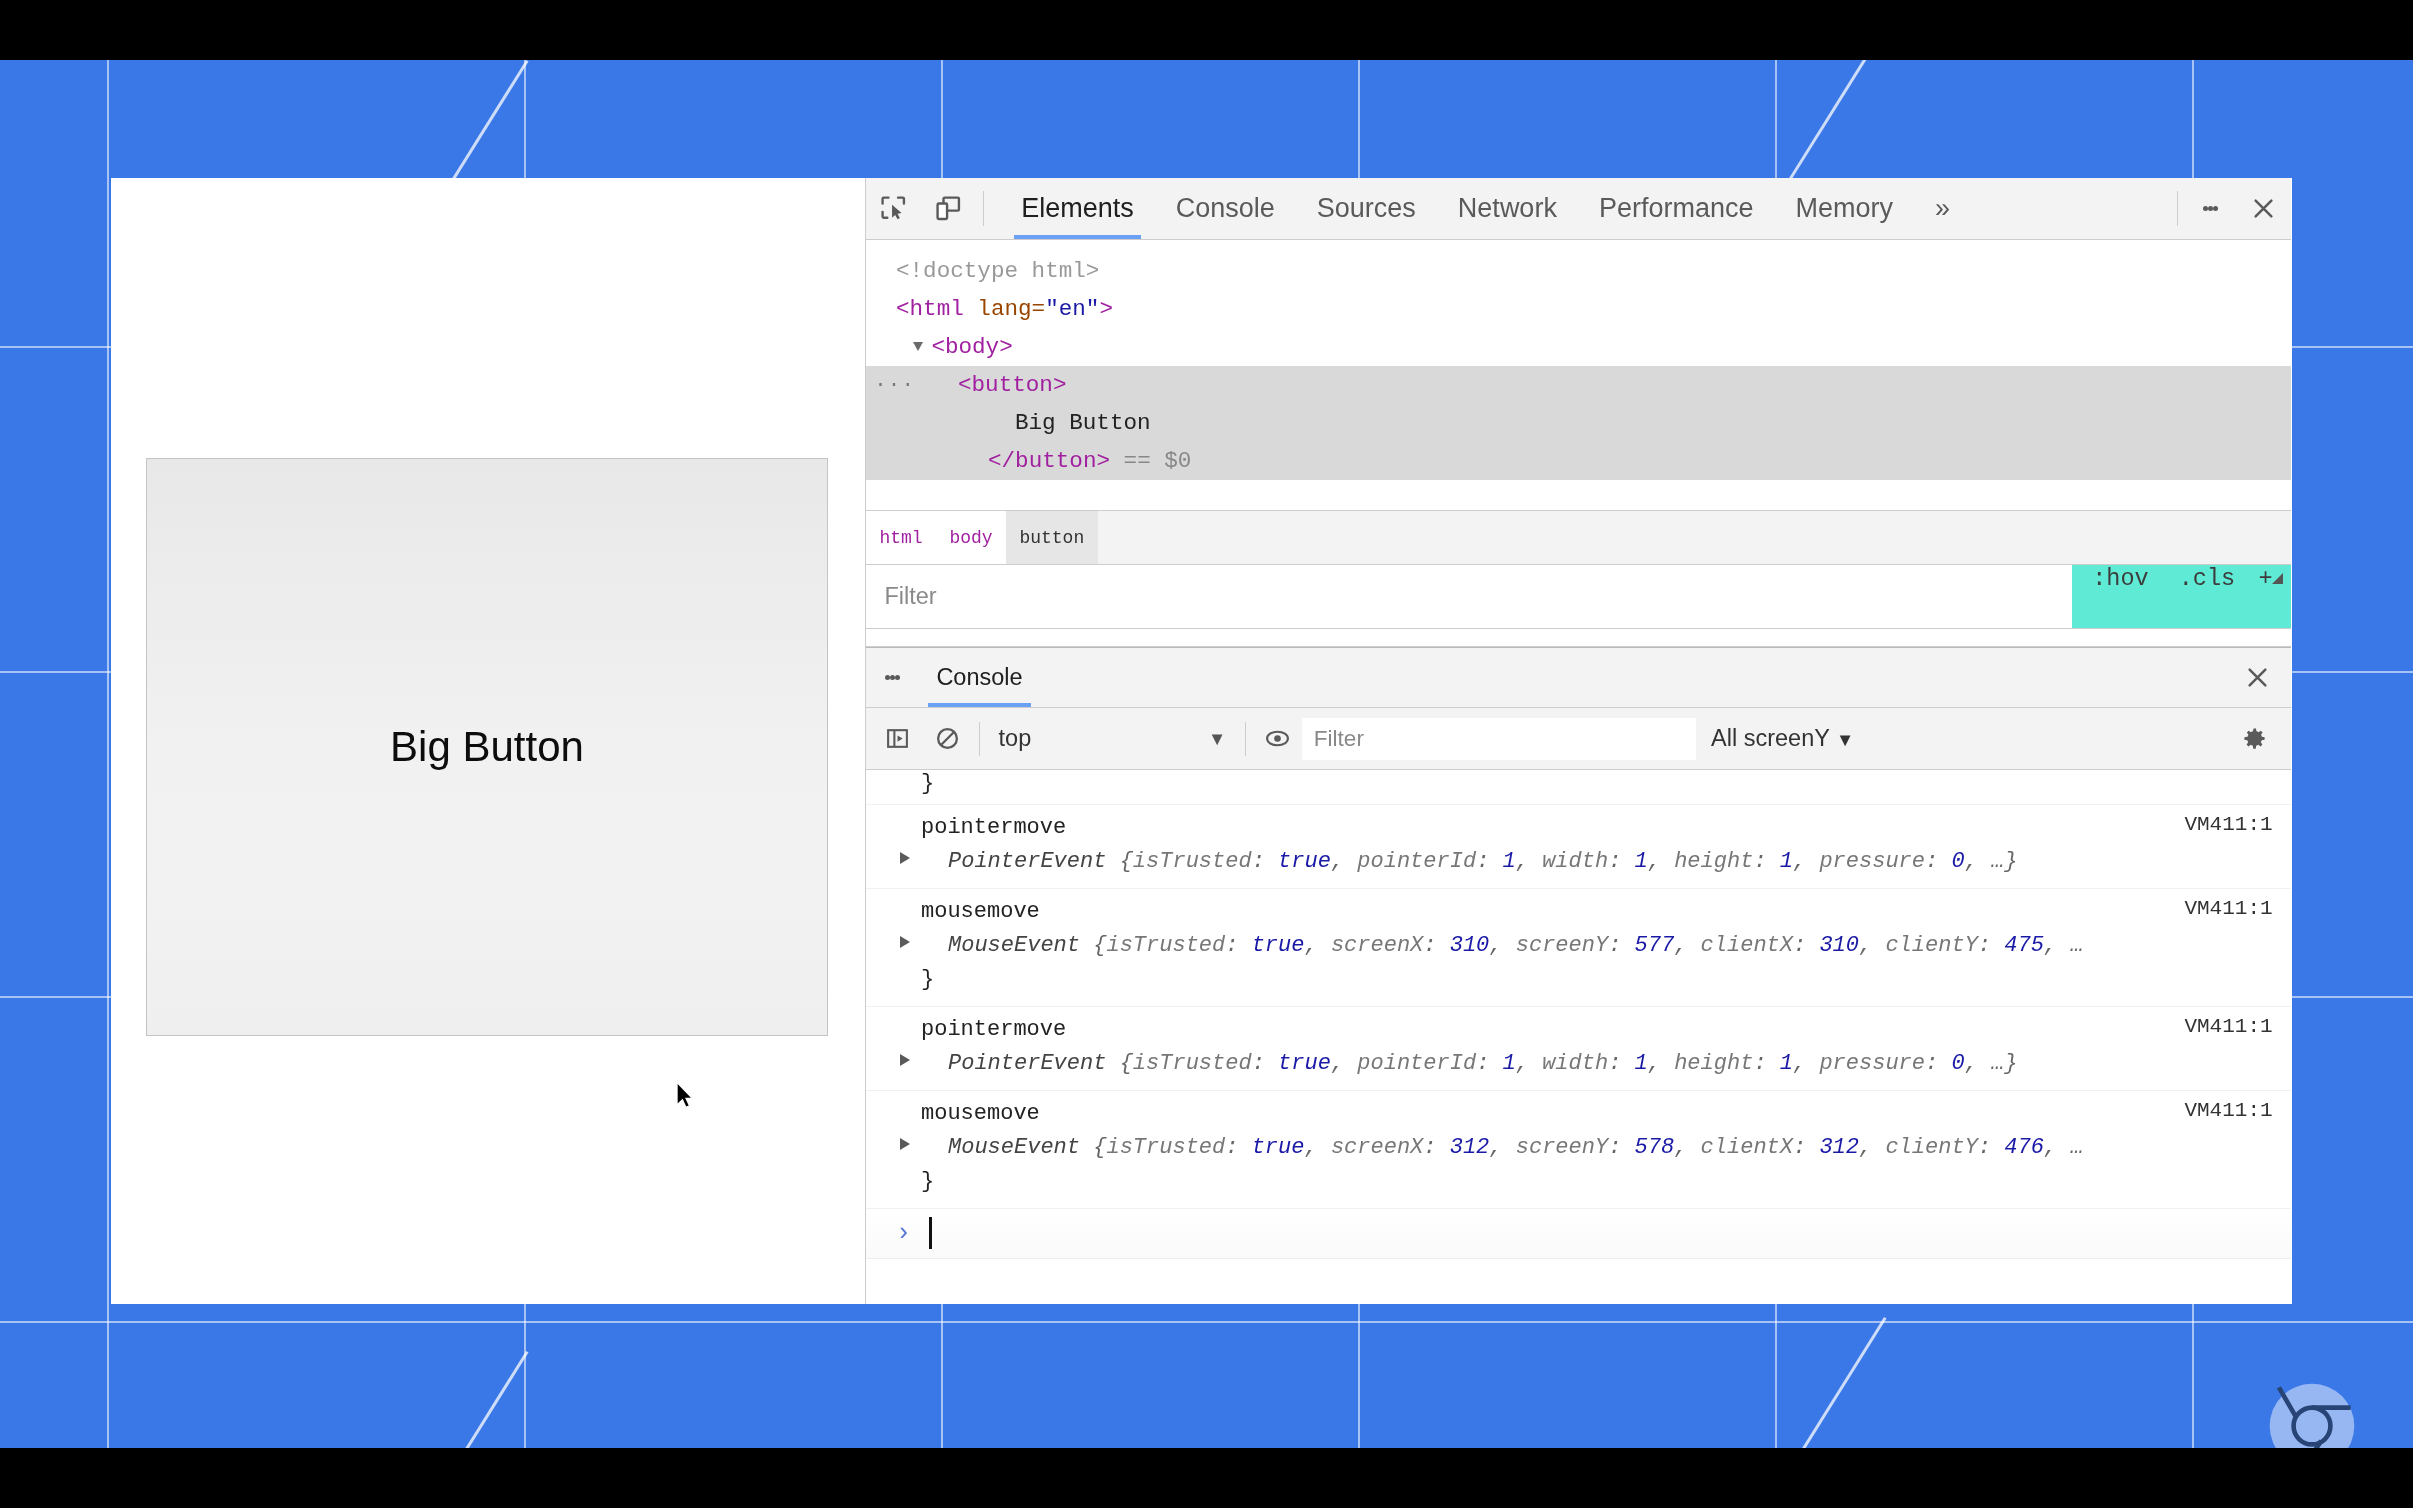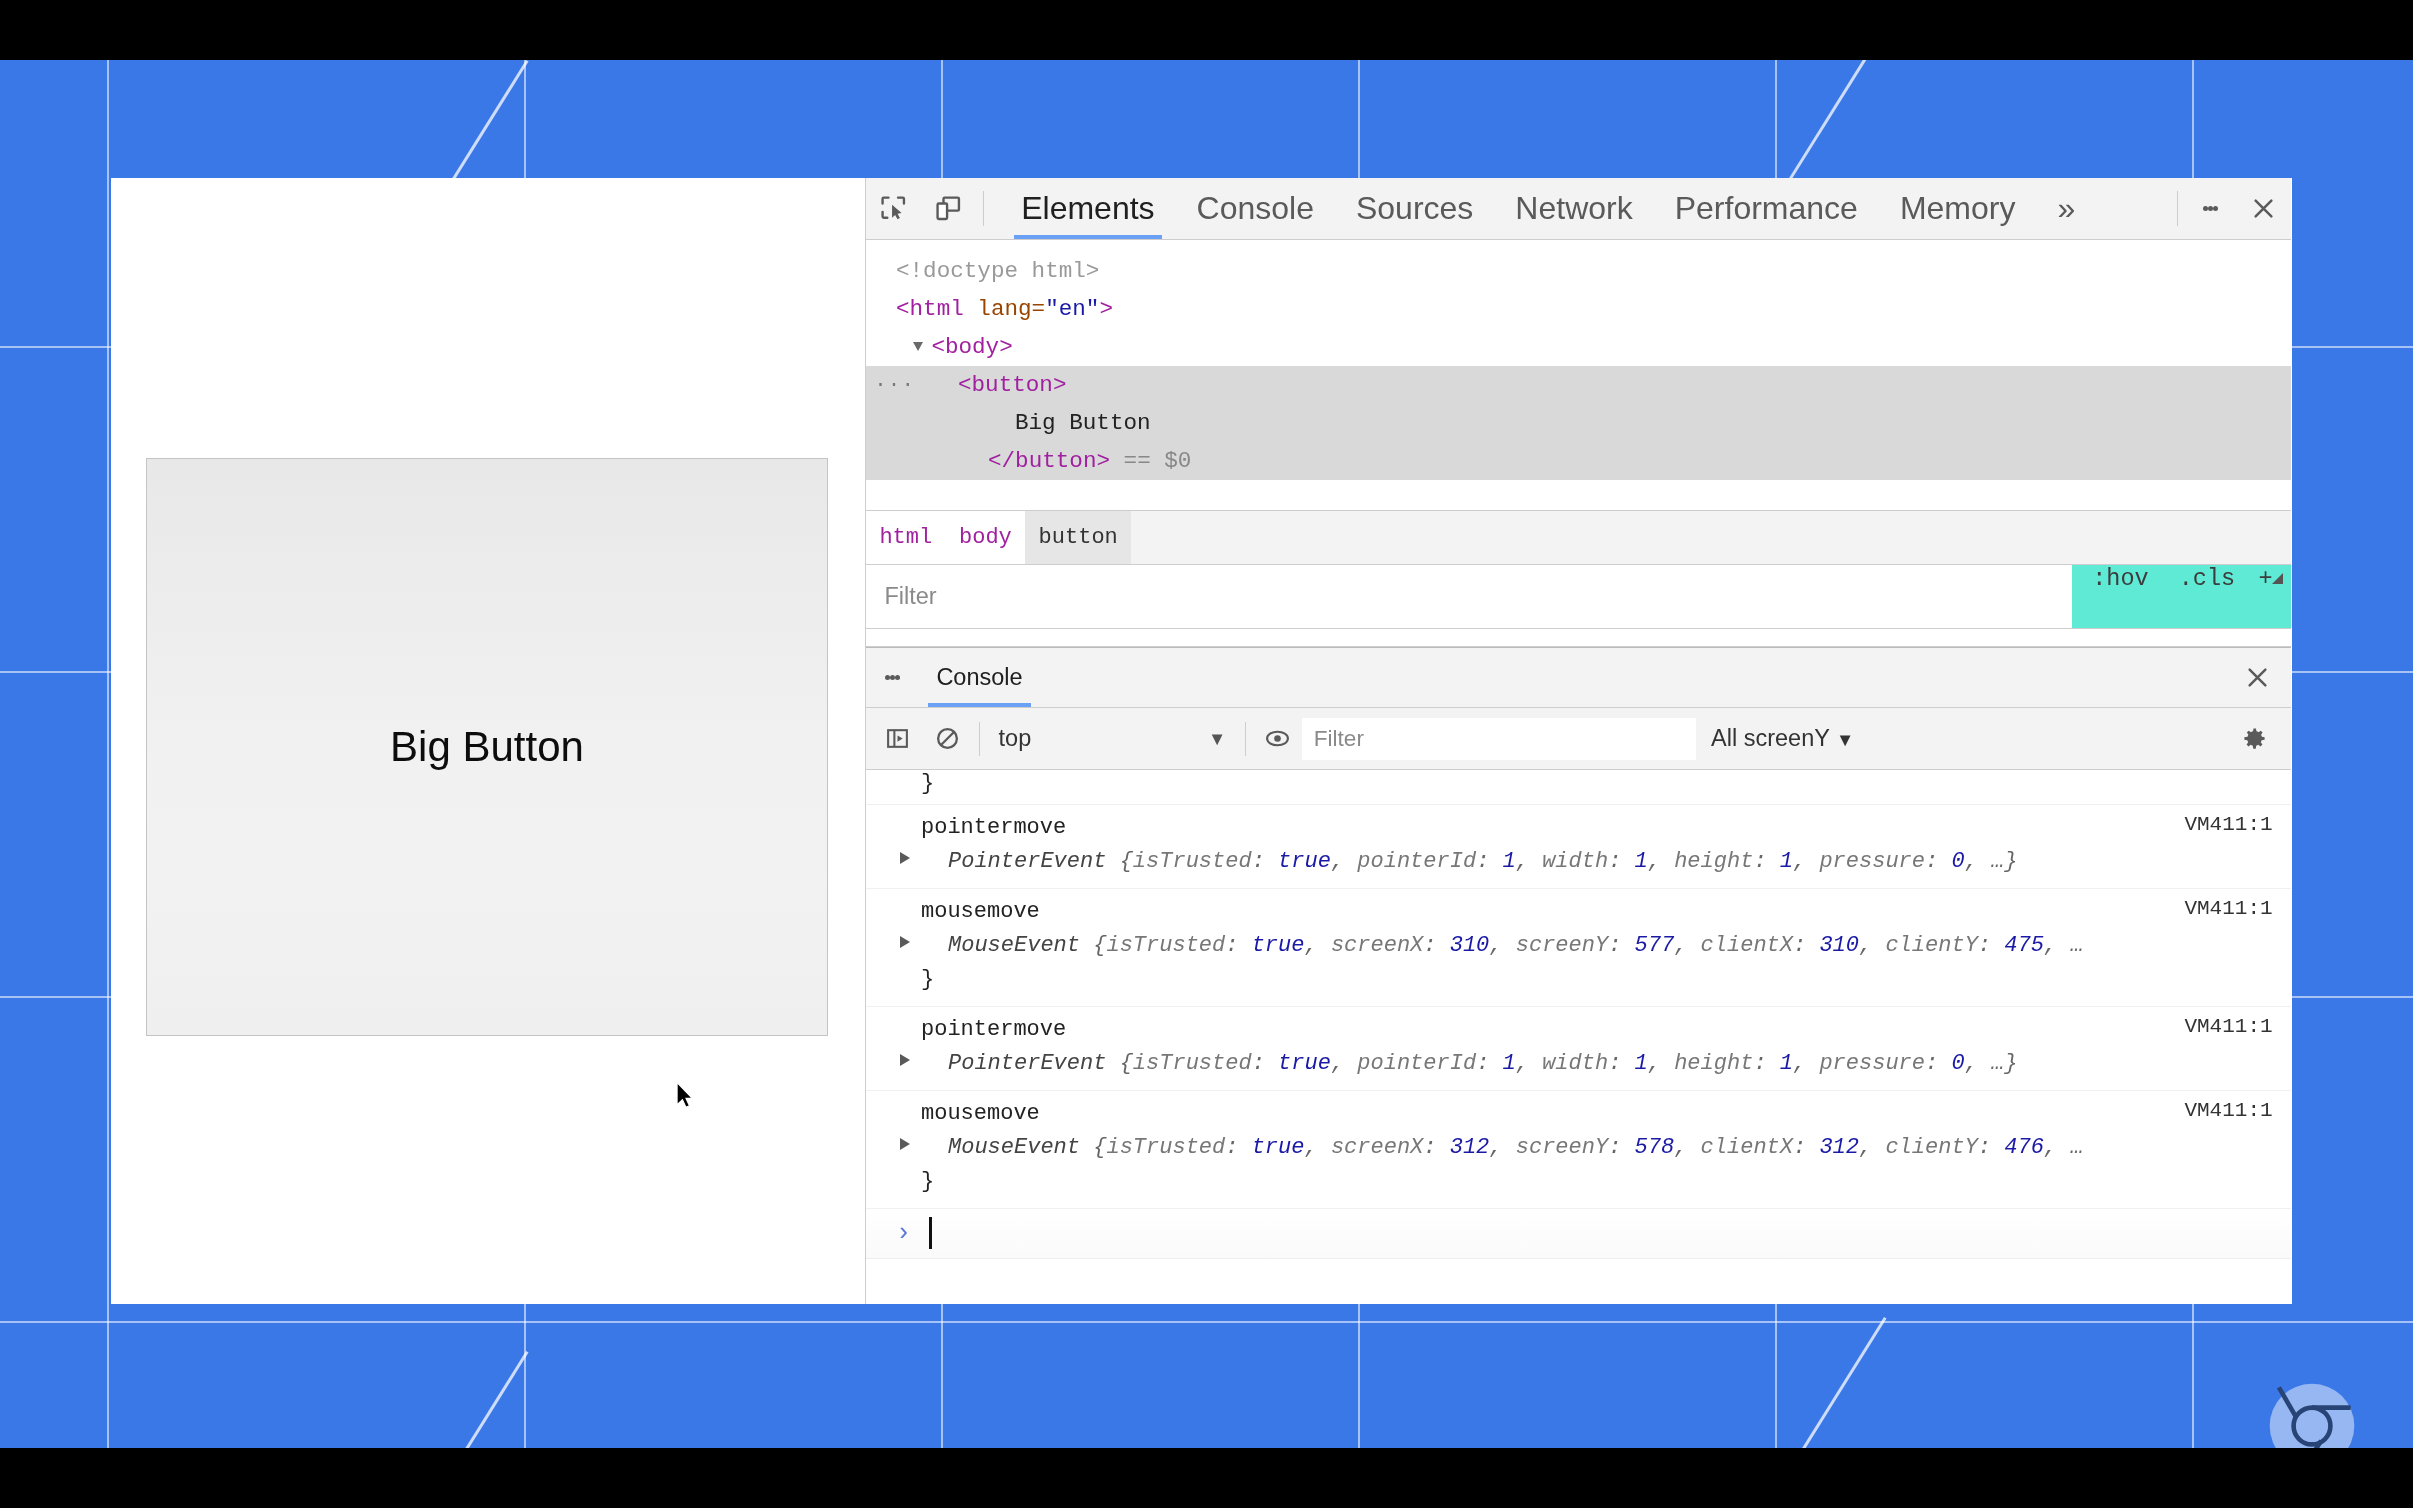--- a/index.html
+++ b/index.html
@@ -72,21 +72,21 @@
     display: flex; align-items: stretch;
   }
   .tb-icon {
     width: 55px; display: flex; align-items: center; justify-content: center;
     cursor: pointer;
   }
   .tb-sep { width: 0.8px; background: #cdcdcd; margin: 13.4px 6.7px; }
   .dt-tabs { display: flex; align-items: stretch; flex: 1; padding-left: 10px; }
   .dt-tab {
     padding: 0 21px; display: flex; align-items: center;
-    font-size: 32px; color: #5a5a5a; cursor: pointer; position: relative;
+    font-size: 27px; color: #5a5a5a; cursor: pointer; position: relative;
     white-space: nowrap;
   }
   .dt-tab.active { color: #202020; }
   .dt-tab.active::after {
     content: ""; position: absolute; left: 13.4px; right: 13.4px; bottom: 0;
     height: 4.2px; background: #6aa1f4;
   }
   .dt-right { display: flex; align-items: stretch; }
 
   
@@ -113,21 +113,21 @@
   .arrow-d { border-top: 9.2px solid #6a6a6a; border-left: 5.9px solid transparent; border-right: 5.9px solid transparent; }
   .dots { position: absolute; left: 8.4px; color: #777; letter-spacing: 1.7px; font-size: 20px; }
 
   
   #breadcrumb {
     flex: 0 0 55px; display: flex; align-items: stretch;
     background: #f3f3f3; border-top: 0.8px solid #cdcdcd; border-bottom: 0.8px solid #cdcdcd;
   }
   .crumb {
     display: flex; align-items: center; padding: 0 13.4px;
-    font-family: "Liberation Mono", monospace; font-size: 22px;
+    font-family: "Liberation Mono", monospace; font-size: 18px;
     color: #a020a0; background: #fff; cursor: pointer;
   }
   .crumb.last { color: #333; background: #e6e6e6; }
 
   
   #styles-tabs {
     flex: 0 0 60px; display: flex; align-items: stretch;
     background: #f3f3f3; border-bottom: 0.8px solid #cdcdcd;
     padding-left: 8.4px;
   }

